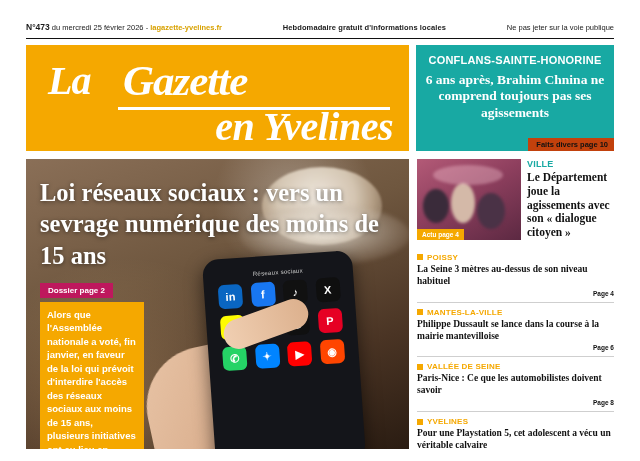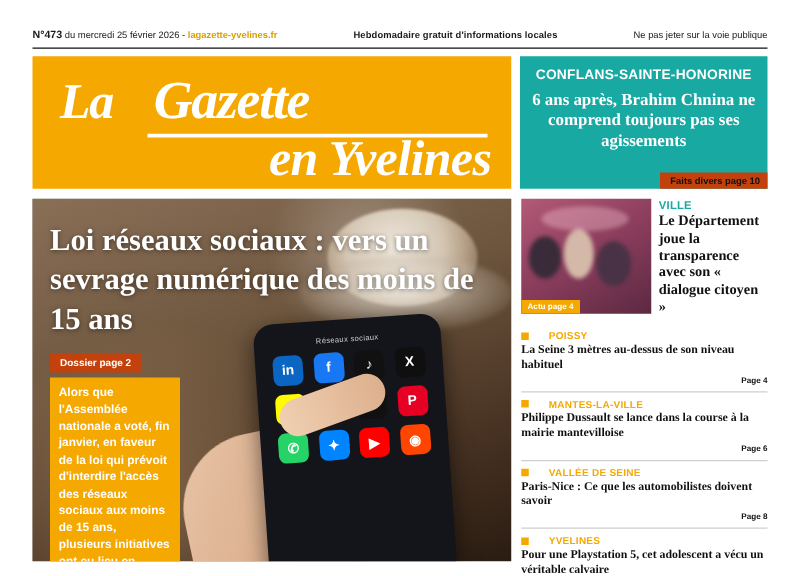--- a/index.html
+++ b/index.html
@@ -217,21 +217,21 @@
     color: #ffffff;
     font-family: "Liberation Serif", serif;
     font-weight: bold;
     font-size: 24.5px;
     line-height: 1.28;
     text-shadow: 0 1px 4px rgba(0,0,0,.5);
   }
   .lead-dossier {
     position: absolute;
     left: 14px; top: 124px;
-    background: #c2410c;
+    background: #be185d;
     color: #ffffff;
     font-weight: bold;
     font-size: 8px;
     padding: 3px 8px;
   }
   .lead-chapo {
     position: absolute;
     left: 14px; top: 143px;
     width: 104px;
     background: #f5a800;
@@ -291,21 +291,21 @@
     color: #111;
   }
 
   .briefs { margin-top: 8px; }
   .brief {
     border-top: 1px solid #cfcfcf;
     padding: 5px 0 5px 0;
   }
   .brief:first-child { border-top: none; }
   .brief-kicker {
-    display: flex; align-items: center; gap: 16px;
+    display: flex; align-items: center; gap: 4px;
     color: #f5a800;
     font-weight: bold;
     font-size: 8px;
     letter-spacing: .2px;
     margin-bottom: 2px;
   }
   .sq {
     width: 6px; height: 6px;
     background: #f5a800;
     display: inline-block;
@@ -392,21 +392,21 @@
       <div class="ville-block">
         <div class="ville-photo">
           <div class="blob" style="left:6px;top:30px;width:26px;height:34px;background:#3a2b3a"></div>
           <div class="blob" style="left:34px;top:24px;width:24px;height:40px;background:#d4b9a8"></div>
           <div class="blob" style="left:60px;top:34px;width:28px;height:36px;background:#4a3246"></div>
           <div class="blob" style="left:16px;top:6px;width:70px;height:20px;background:rgba(255,210,220,.35)"></div>
           <div class="ville-caption">Actu page 4</div>
         </div>
         <div class="ville-text">
           <div class="ville-kicker">VILLE</div>
-          <div class="ville-head">Le Département joue la transparence avec son « dialogue citoyen »</div>
+          <div class="ville-head">Le Département joue la agissements avec son « dialogue citoyen »</div>
         </div>
       </div>
 
       <div class="briefs">
 
         <div class="brief">
           <div class="brief-kicker">
             <span class="sq"></span>
             <span>POISSY</span>
           </div>

